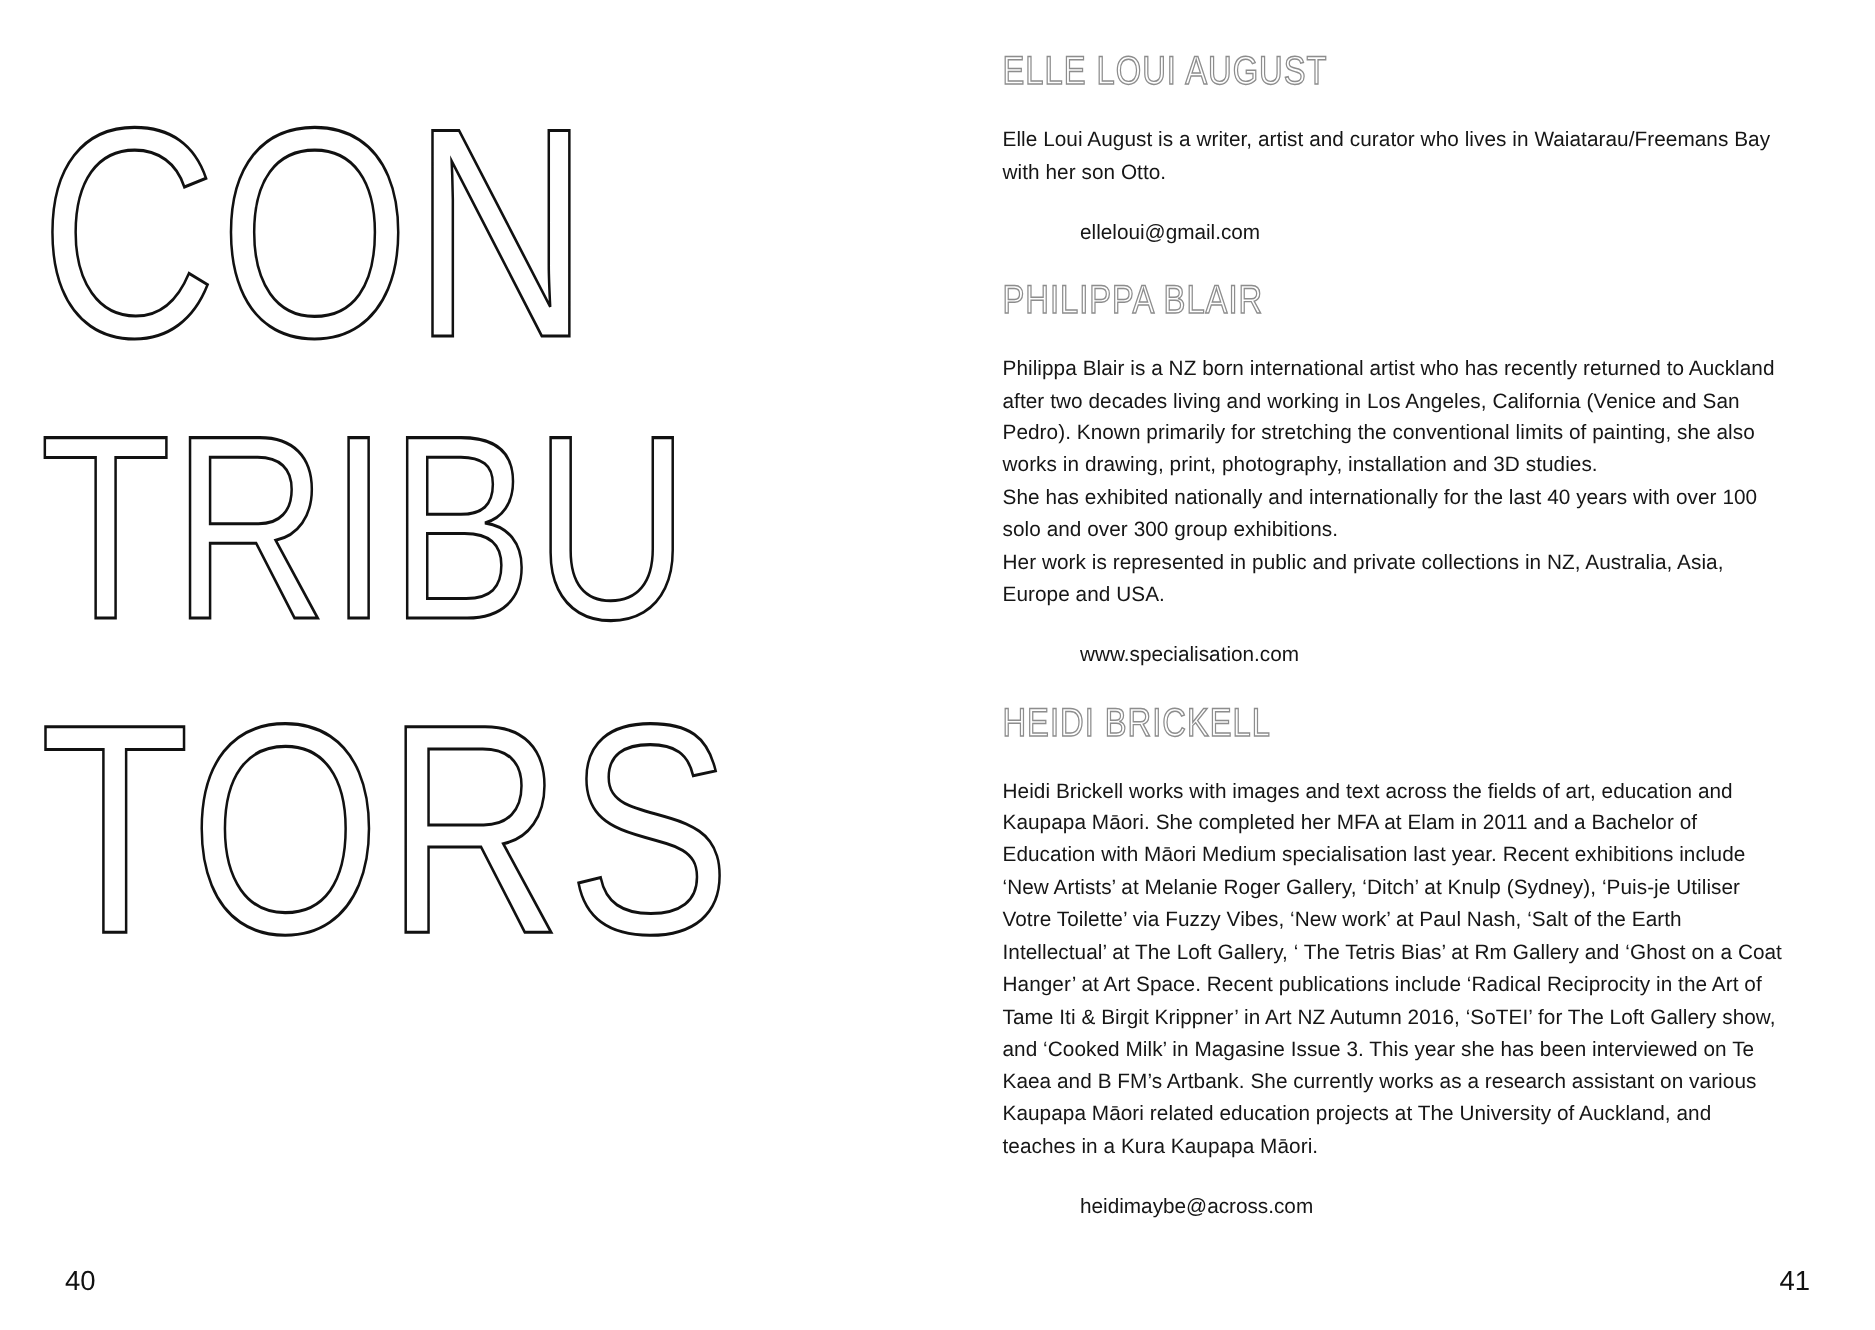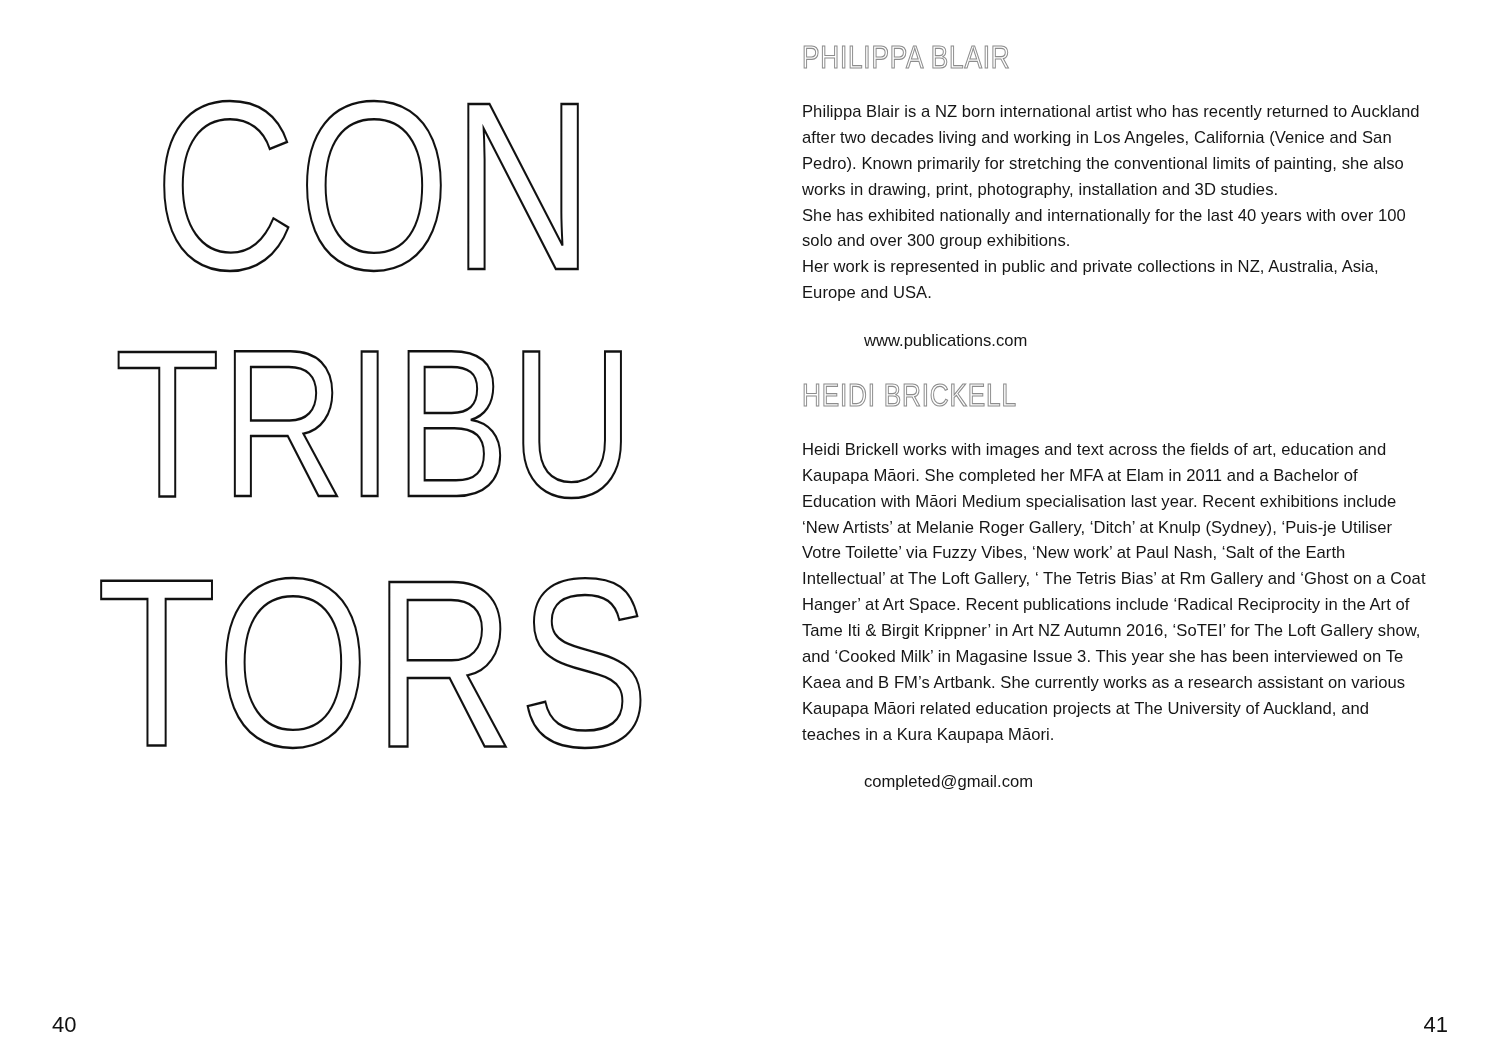--- a/index.html
+++ b/index.html
@@ -32,25 +32,26 @@
   .page-right {
     width: 750px;
   }
 
   
   .outline-title {
     position: absolute;
     left: 0;
     top: 70px;
     width: 750px;
-    text-align: center;
+    text-align: left;
     line-height: 0.98;
     font-family: "Liberation Sans", sans-serif;
     font-weight: 400;
     letter-spacing: 0.02em;
+    padding-left: 32px;
   }
   .outline-line {
     display: block;
     font-size: 186px;
     color: transparent;
     -webkit-text-stroke: 2px #111111;
     text-transform: uppercase;
     transform: scaleY(1.22);
     transform-origin: center top;
     margin-bottom: 58px;
@@ -121,30 +122,35 @@
       <span class="outline-line">CON</span>
       <span class="outline-line">TRIBU</span>
       <span class="outline-line">TORS</span>
     </div>
     <div class="folio folio-left">40</div>
   </div>
 
   <div class="page page-right">
     <div class="column">
 
+      <div class="entry">
+        <h2 class="entry-name">ELLE LOUI AUGUST</h2>
+        <p class="entry-body">Elle Loui August is a writer, artist and curator who lives in Waiatarau/Freemans Bay with her son Otto.</p>
+        <p class="entry-contact">elleloui@gmail.com</p>
+      </div>
 
       <div class="entry">
         <h2 class="entry-name">PHILIPPA BLAIR</h2>
         <p class="entry-body">Philippa Blair is a NZ born international artist who has recently returned to Auckland after two decades living and working in Los Angeles, California (Venice and San Pedro). Known primarily for stretching the conventional limits of painting, she also works in drawing, print, photography, installation and 3D studies.<br>She has exhibited nationally and internationally for the last 40 years with over 100 solo and over 300 group exhibitions.<br>Her work is represented in public and private collections in NZ, Australia, Asia, Europe and USA.</p>
-        <p class="entry-contact">www.publications.com</p>
+        <p class="entry-contact">www.specialisation.com</p>
       </div>
 
       <div class="entry">
         <h2 class="entry-name">HEIDI BRICKELL</h2>
         <p class="entry-body">Heidi Brickell works with images and text across the fields of art, education and Kaupapa Māori. She completed her MFA at Elam in 2011 and a Bachelor of Education with Māori Medium specialisation last year.  Recent exhibitions include ‘New Artists’ at Melanie Roger Gallery, ‘Ditch’ at Knulp (Sydney), ‘Puis-je Utiliser Votre Toilette’ via Fuzzy Vibes, ‘New work’ at Paul Nash, ‘Salt of the Earth Intellectual’ at The Loft Gallery, ‘ The Tetris Bias’ at Rm Gallery and ‘Ghost on a Coat Hanger’ at Art Space. Recent publications include ‘Radical Reciprocity in the Art of Tame Iti &amp; Birgit Krippner’ in Art NZ Autumn 2016, ‘SoTEI’ for The Loft Gallery show, and ‘Cooked Milk’ in Magasine Issue 3. This year she has been interviewed on Te Kaea and B FM’s Artbank. She currently works as a research assistant on various Kaupapa Māori related education projects at The University of Auckland, and teaches in a Kura Kaupapa Māori.</p>
-        <p class="entry-contact">completed@gmail.com</p>
+        <p class="entry-contact">heidimaybe@across.com</p>
       </div>
 
     </div>
     <div class="folio folio-right">41</div>
   </div>
 
 </div>
 
 </body></html>

